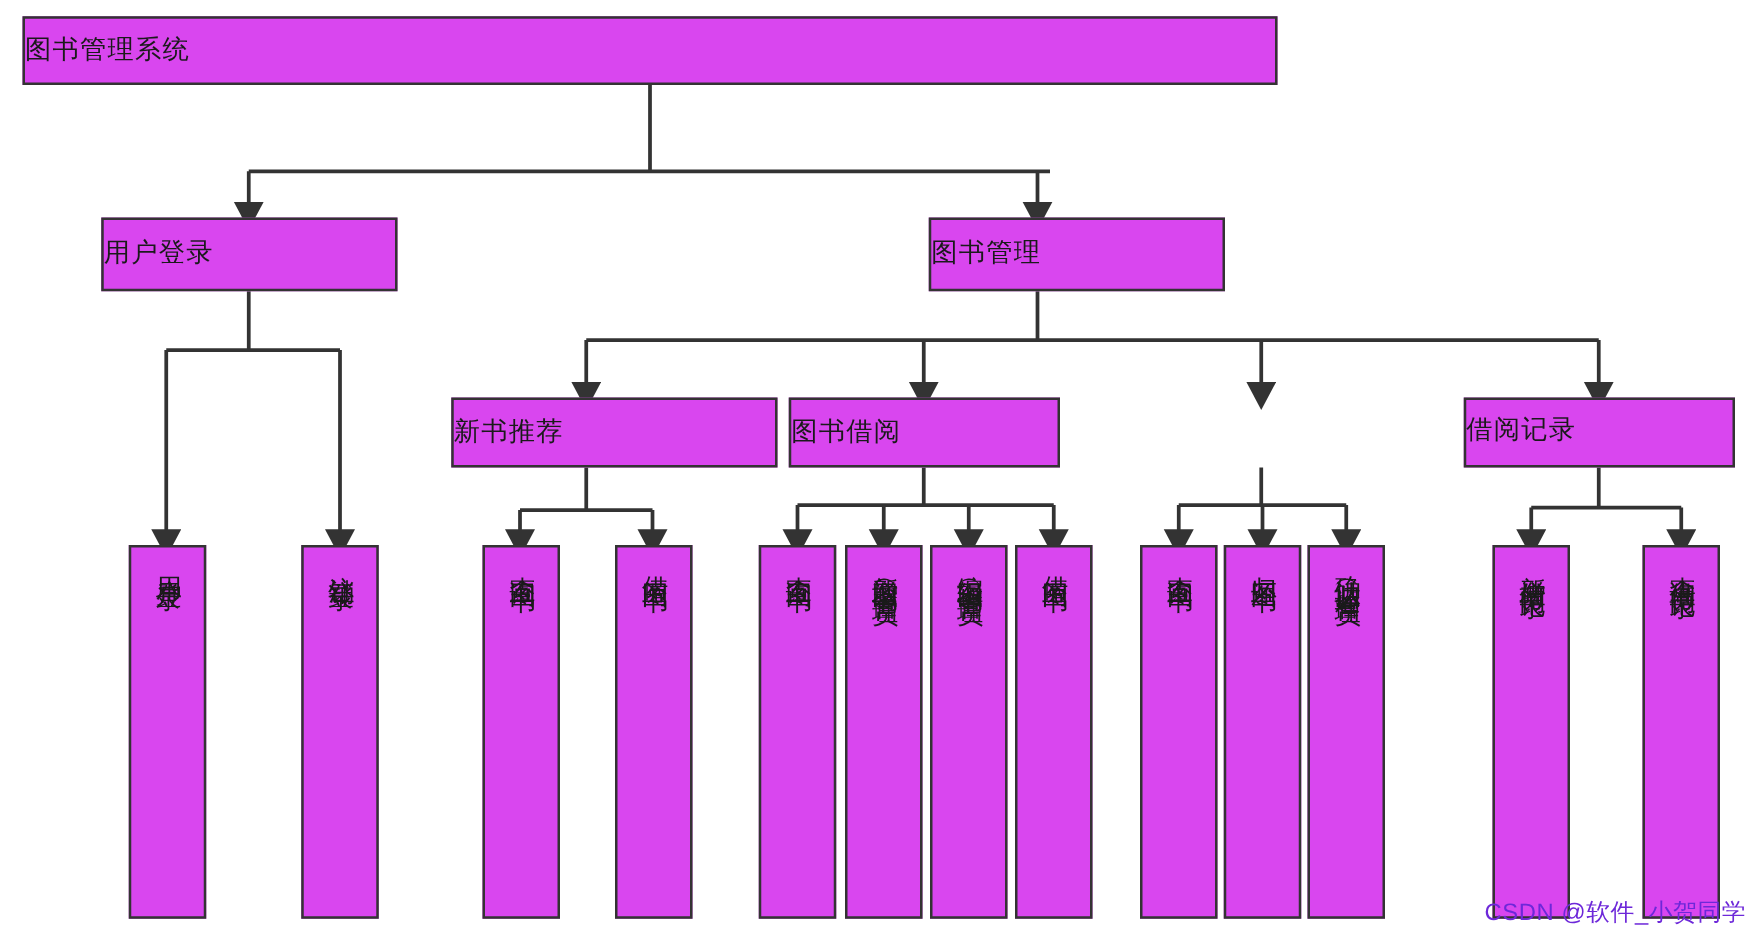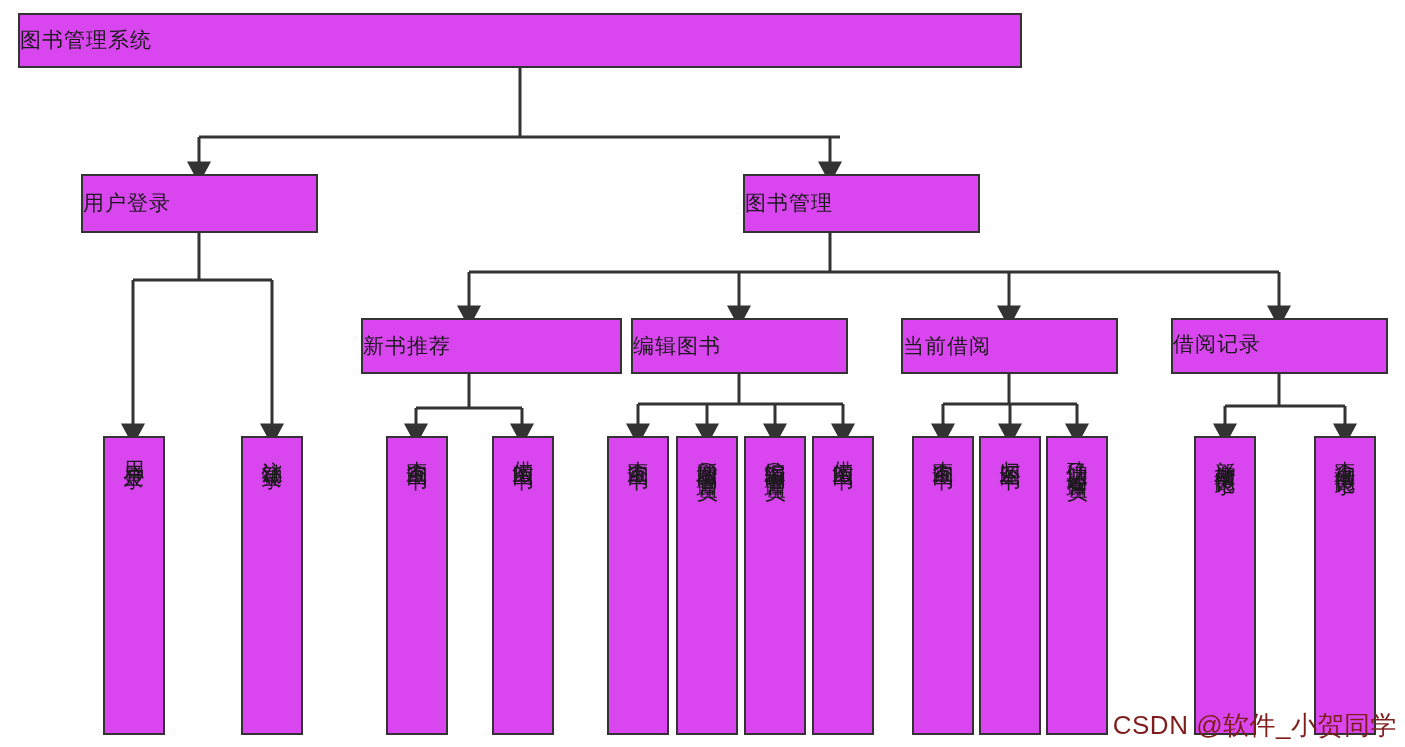--- a/index.html
+++ b/index.html
@@ -53,22 +53,22 @@
     white-space: nowrap;
   }
   .node.v .lbl {
     writing-mode: vertical-rl;
     text-orientation: upright;
   }
   .watermark {
     position: absolute;
     right: 8px;
     bottom: 4px;
-    font-size: 26px;
-    color: #7f1d1d;
+    font-size: 19px;
+    color: #6d28d9;
     letter-spacing: 0.5px;
     z-index: 5;
     white-space: nowrap;
   }
 </style>
 </head>
 <body>
 
 <div id="canvas">
 
@@ -130,24 +130,21 @@
     <span class="lbl">用户登录</span>
   </div>
   <div class="node h" style="left:711px; top:174px; width:237px; height:59px;margin-left:32px;">
     <span class="lbl">图书管理</span>
   </div>
 
   <div class="node h" style="left:361px; top:318px; width:261px; height:56px;">
     <span class="lbl">新书推荐</span>
   </div>
   <div class="node h" style="left:631px; top:318px; width:217px; height:56px;">
-    <span class="lbl">编辑图书</span>
-  </div>
-  <div class="node h" style="left:901px; top:318px; width:217px; height:56px;">
-    <span class="lbl">当前借阅</span>
+    <span class="lbl">图书借阅</span>
   </div>
   <div class="node h" style="left:1171px; top:318px; width:217px; height:56px;font-family:Liberation Mono, monospace;">
     <span class="lbl">借阅记录</span>
   </div>
 
   <div class="node v" style="left:103px; top:436px; width:62px; height:299px;">
     <span class="lbl">用户登录</span>
   </div>
   <div class="node v" style="left:241px; top:436px; width:62px; height:299px;">
     <span class="lbl">注销登录</span>

